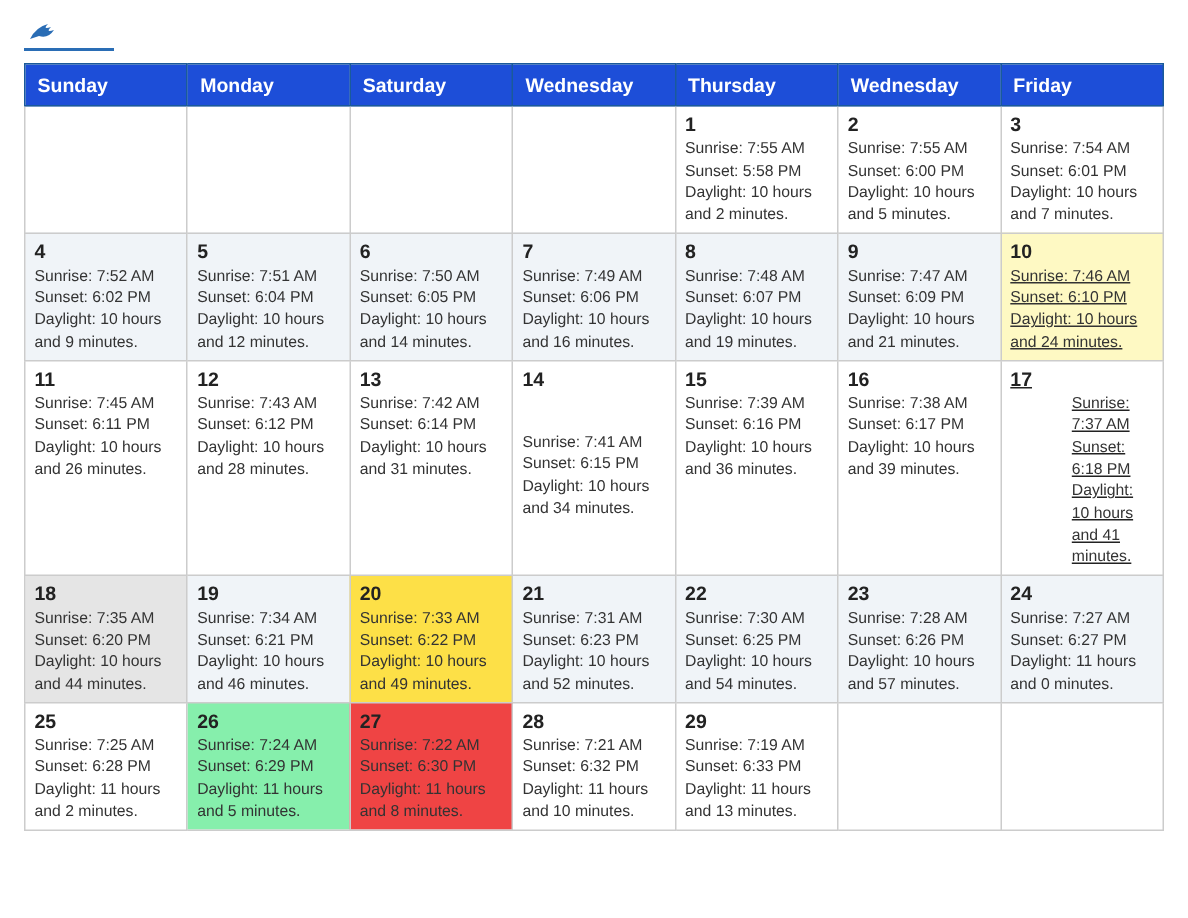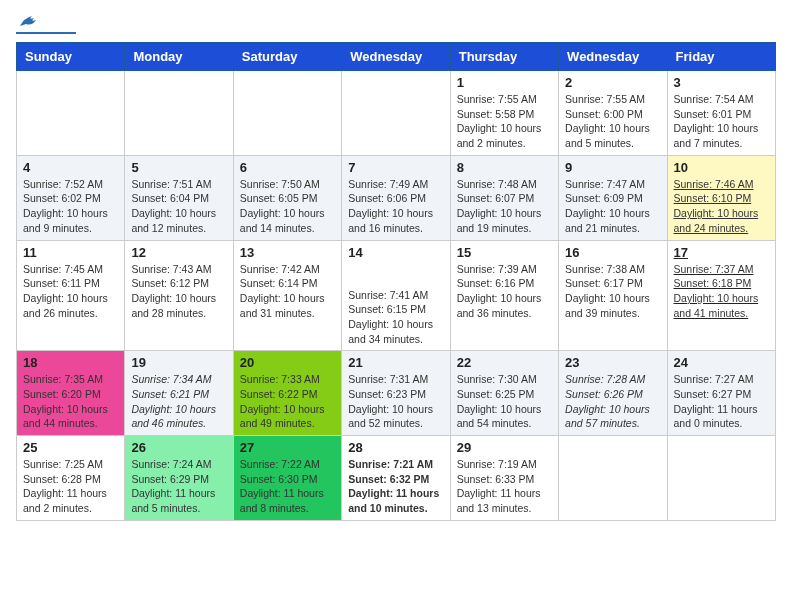--- a/index.html
+++ b/index.html
@@ -233,42 +233,42 @@
         </td>
         <td style="background: rgb(255, 255, 255);">
           <span class="day-num">16</span>
           <div class="day-info" style="white-space: pre-line;">Sunrise: 7:38 AM
 Sunset: 6:17 PM
 Daylight: 10 hours
 and 39 minutes.</div>
         </td>
         <td style="background: rgb(255, 255, 255); text-decoration: underline;">
           <span class="day-num">17</span>
-          <div class="day-info" style="white-space: pre-line;">Sunrise: 7:37 AM
+          <div class="day-info" style="white-space: pre-line; margin-left: 41px;">Sunrise: 7:37 AM
 Sunset: 6:18 PM
 Daylight: 10 hours
 and 41 minutes.</div>
         </td>
       </tr>
       <tr>
-        <td style="background: #ec4899;">
+        <td style="background: #e5e5e5;">
           <span class="day-num">18</span>
           <div class="day-info" style="white-space: pre-line;">Sunrise: 7:35 AM
 Sunset: 6:20 PM
 Daylight: 10 hours
 and 44 minutes.</div>
         </td>
         <td style="background: rgb(240, 244, 248);">
           <span class="day-num">19</span>
-          <div class="day-info" style="white-space: pre-line; font-style: italic;">Sunrise: 7:34 AM
+          <div class="day-info" style="white-space: pre-line;">Sunrise: 7:34 AM
 Sunset: 6:21 PM
 Daylight: 10 hours
 and 46 minutes.</div>
         </td>
-        <td style="background: #84cc16;">
+        <td style="background: #fde047;">
           <span class="day-num">20</span>
           <div class="day-info" style="white-space: pre-line;">Sunrise: 7:33 AM
 Sunset: 6:22 PM
 Daylight: 10 hours
 and 49 minutes.</div>
         </td>
         <td style="background: rgb(240, 244, 248);">
           <span class="day-num">21</span>
           <div class="day-info" style="white-space: pre-line;">Sunrise: 7:31 AM
 Sunset: 6:23 PM
@@ -277,21 +277,21 @@
         </td>
         <td style="background: rgb(240, 244, 248);">
           <span class="day-num">22</span>
           <div class="day-info" style="white-space: pre-line;">Sunrise: 7:30 AM
 Sunset: 6:25 PM
 Daylight: 10 hours
 and 54 minutes.</div>
         </td>
         <td style="background: rgb(240, 244, 248);">
           <span class="day-num">23</span>
-          <div class="day-info" style="white-space: pre-line; font-style: italic;">Sunrise: 7:28 AM
+          <div class="day-info" style="white-space: pre-line;">Sunrise: 7:28 AM
 Sunset: 6:26 PM
 Daylight: 10 hours
 and 57 minutes.</div>
         </td>
         <td style="background: rgb(240, 244, 248);">
           <span class="day-num">24</span>
           <div class="day-info" style="white-space: pre-line;">Sunrise: 7:27 AM
 Sunset: 6:27 PM
 Daylight: 11 hours
 and 0 minutes.</div>
@@ -305,30 +305,30 @@
 Daylight: 11 hours
 and 2 minutes.</div>
         </td>
         <td style="background: #86efac;">
           <span class="day-num">26</span>
           <div class="day-info" style="white-space: pre-line;">Sunrise: 7:24 AM
 Sunset: 6:29 PM
 Daylight: 11 hours
 and 5 minutes.</div>
         </td>
-        <td style="background: #22c55e; margin-top: 12px;">
+        <td style="background: #ef4444; margin-top: 12px;">
           <span class="day-num">27</span>
           <div class="day-info" style="white-space: pre-line;">Sunrise: 7:22 AM
 Sunset: 6:30 PM
 Daylight: 11 hours
 and 8 minutes.</div>
         </td>
         <td style="background: rgb(255, 255, 255); margin-top: 40px;">
           <span class="day-num">28</span>
-          <div class="day-info" style="white-space: pre-line; font-weight: bold;">Sunrise: 7:21 AM
+          <div class="day-info" style="white-space: pre-line;">Sunrise: 7:21 AM
 Sunset: 6:32 PM
 Daylight: 11 hours
 and 10 minutes.</div>
         </td>
         <td style="background: rgb(255, 255, 255);">
           <span class="day-num">29</span>
           <div class="day-info" style="white-space: pre-line;">Sunrise: 7:19 AM
 Sunset: 6:33 PM
 Daylight: 11 hours
 and 13 minutes.</div>

